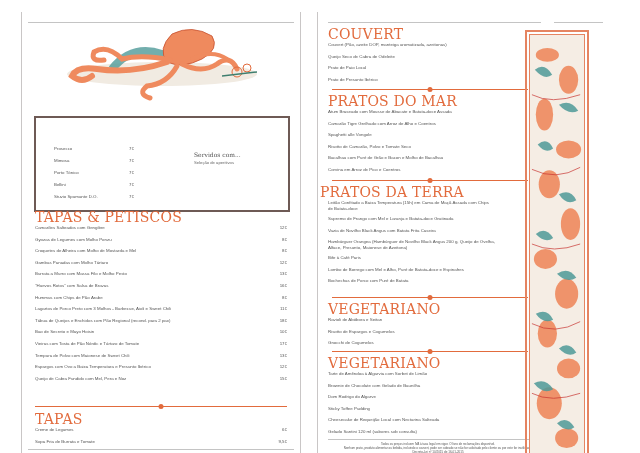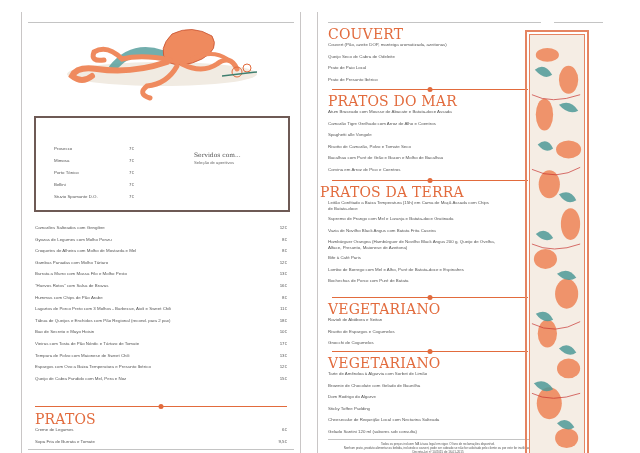--- a/index.html
+++ b/index.html
@@ -76,20 +76,21 @@
         <span>7€</span>
       </div>
     <div class="flute-row" style="top:76px;">
         <span>Stuvio Spumante D.O.</span>
         <span>7€</span>
       </div>
     <div id="served-title">Servidos com...</div>
     <div id="served-sub">Seleção de aperitivos</div>
   </div>
 
+  <div class="section-title" style="position:absolute; left:13px; top:197px;">TAPAS &amp; PETISCOS</div>
   <div style="position:absolute; left:13px; right:13px; top:213px;">
     <div class="row" style="height:11.6px;">
         <span>Camarões Salteados com Gengibre</span>
         <span class="price">12€</span>
       </div>
     <div class="row" style="height:11.6px;">
         <span>Gyozas de Legumes com Molho Ponzu</span>
         <span class="price">8€</span>
       </div>
     <div class="row" style="height:11.6px;">
@@ -139,21 +140,21 @@
     <div class="row" style="height:11.6px;">
         <span>Queijo de Cabra Fundido com Mel, Pera e Noz</span>
         <span class="price">15€</span>
       </div>
   </div>
 
   <div class="divider" style="left:13px; right:13px; top:394px;">
       <span class="dot"></span>
     </div>
 
-  <div class="section-title" style="position:absolute; left:13px; top:399px;">PRATOS</div>
+  <div class="section-title" style="position:absolute; left:13px; top:399px;">TAPAS</div>
   <div style="position:absolute; left:13px; right:13px; top:415px;">
     <div class="row" style="height:11.6px;">
         <span>Creme de Legumes</span>
         <span class="price">6€</span>
       </div>
     <div class="row" style="height:11.6px;">
         <span>Sopa Fria de Burrata e Tomate</span>
         <span class="price">9,5€</span>
       </div>
   </div>

